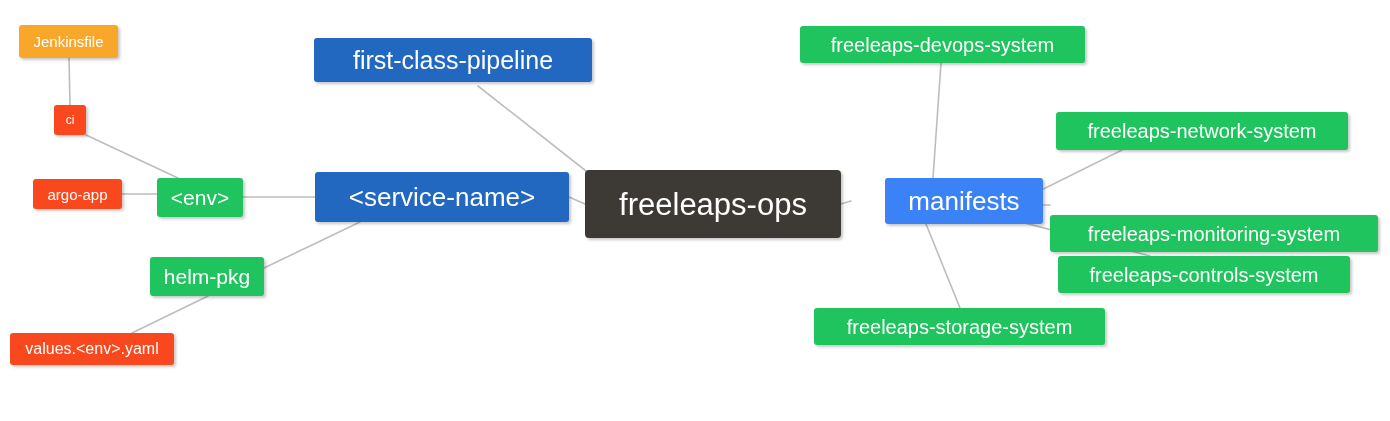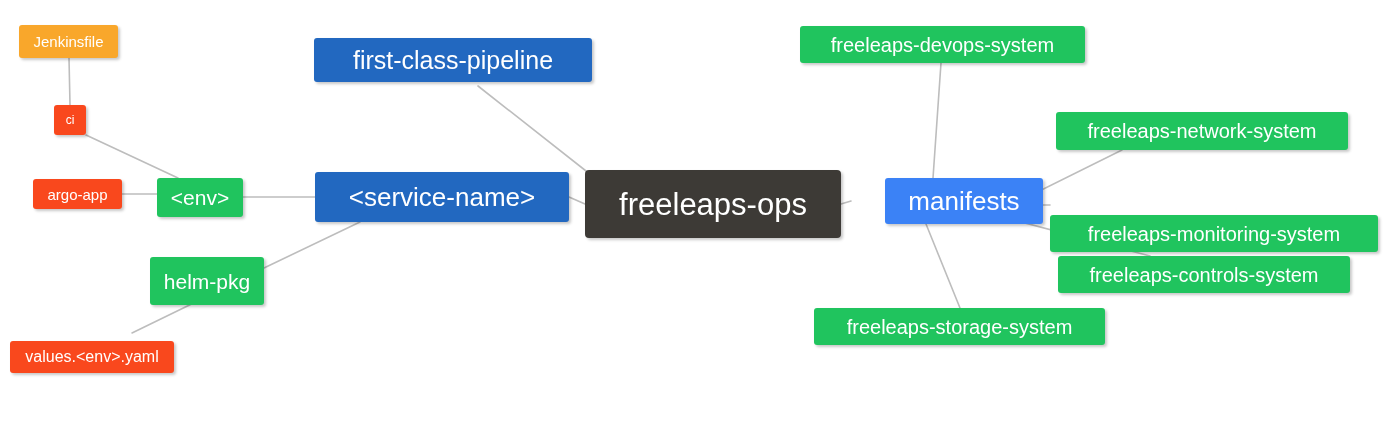--- a/index.html
+++ b/index.html
@@ -63,24 +63,24 @@
       <path d="M 1009 205 L 1050 205" stroke="#bdbdbd" stroke-width="1.6" fill="none" stroke-linecap="round"></path>
       <path d="M 1006 218 L 1150 256" stroke="#bdbdbd" stroke-width="1.6" fill="none" stroke-linecap="round"></path>
       <path d="M 926 224 L 960 308" stroke="#bdbdbd" stroke-width="1.6" fill="none" stroke-linecap="round"></path>
     </svg>
   <div id="node-layer">
       <div class="node node-root" style="left: 585px; top: 170px; width: 256px; height: 68px; background: rgb(61, 58, 54); font-size: 31px;">freeleaps-ops</div>
       <div class="node" style="left: 315px; top: 172px; width: 254px; height: 50px; background: rgb(34, 104, 192); font-size: 26px;">&lt;service-name&gt;</div>
       <div class="node" style="left: 851px; top: 178px; width: 158px; height: 46px; background: #3b82f6; font-size: 26px; margin-left: 34px;">manifests</div>
       <div class="node" style="left: 314px; top: 38px; width: 278px; height: 44px; background: rgb(34, 104, 192); font-size: 25px;">first-class-pipeline</div>
       <div class="node" style="left: 157px; top: 178px; width: 86px; height: 39px; background: rgb(32, 196, 94); font-size: 21px; text-align: right;">&lt;env&gt;</div>
-      <div class="node" style="left: 150px; top: 257px; width: 114px; height: 48px; background: rgb(32, 196, 94); font-size: 21px;">helm-pkg</div>
+      <div class="node" style="left: 150px; top: 257px; width: 114px; height: 39px; background: rgb(32, 196, 94); font-size: 21px;">helm-pkg</div>
       <div class="node" style="left: 54px; top: 105px; width: 32px; height: 30px; background: rgb(249, 72, 29); font-size: 12px;">ci</div>
       <div class="node" style="left: 33px; top: 179px; width: 89px; height: 30px; background: rgb(249, 72, 29); font-size: 15px;">argo-app</div>
-      <div class="node" style="left: 10px; top: 333px; width: 164px; height: 32px; background: rgb(249, 72, 29); font-size: 16px; margin-top: 8px;">values.&lt;env&gt;.yaml</div>
+      <div class="node" style="left: 10px; top: 333px; width: 164px; height: 32px; background: rgb(249, 72, 29); font-size: 16px;">values.&lt;env&gt;.yaml</div>
       <div class="node" style="left: 19px; top: 25px; width: 99px; height: 33px; background: rgb(249, 167, 43); font-size: 15px;">Jenkinsfile</div>
       <div class="node" style="left: 800px; top: 26px; width: 285px; height: 37px; background: rgb(32, 196, 94); font-size: 20px;">freeleaps-devops-system</div>
       <div class="node" style="left: 1056px; top: 112px; width: 292px; height: 38px; background: rgb(32, 196, 94); font-size: 20px;">freeleaps-network-system</div>
       <div class="node" style="left: 1050px; top: 187px; width: 328px; height: 37px; background: rgb(32, 196, 94); font-size: 20px; margin-top: 28px;">freeleaps-monitoring-system</div>
       <div class="node" style="left: 1058px; top: 256px; width: 292px; height: 37px; background: rgb(32, 196, 94); font-size: 20px;">freeleaps-controls-system</div>
       <div class="node" style="left: 814px; top: 308px; width: 291px; height: 37px; background: rgb(32, 196, 94); font-size: 20px;">freeleaps-storage-system</div>
     </div>
 </div>
 
 </body></html>

